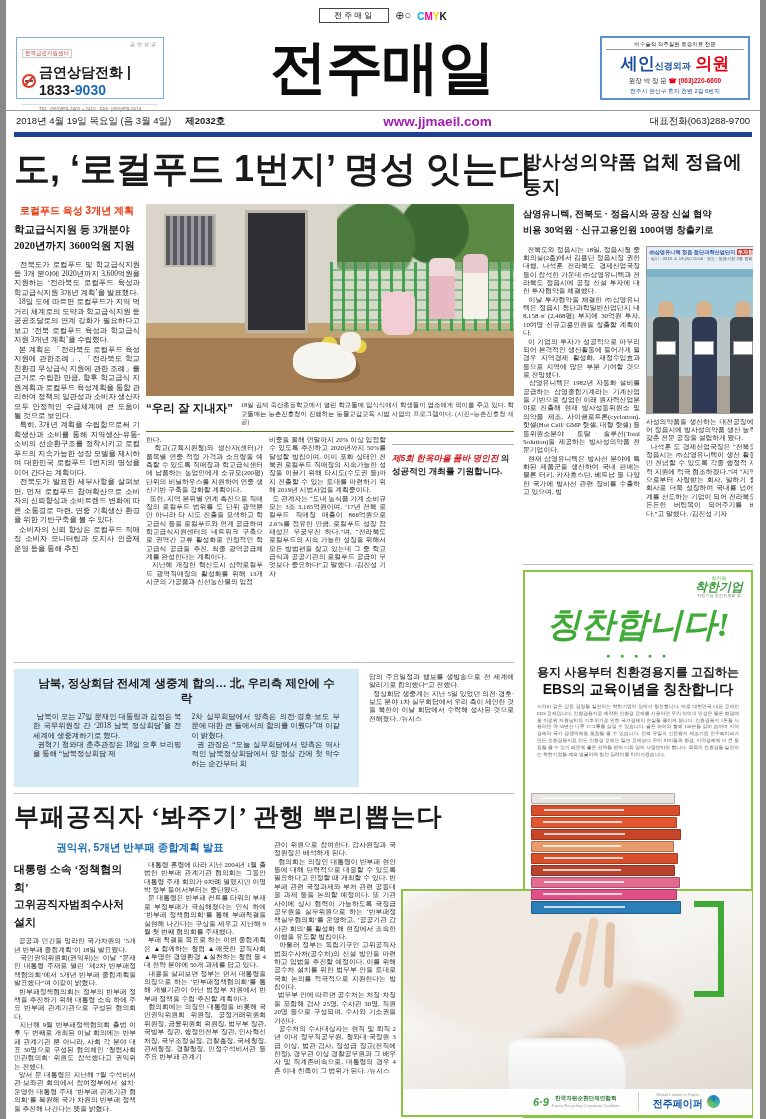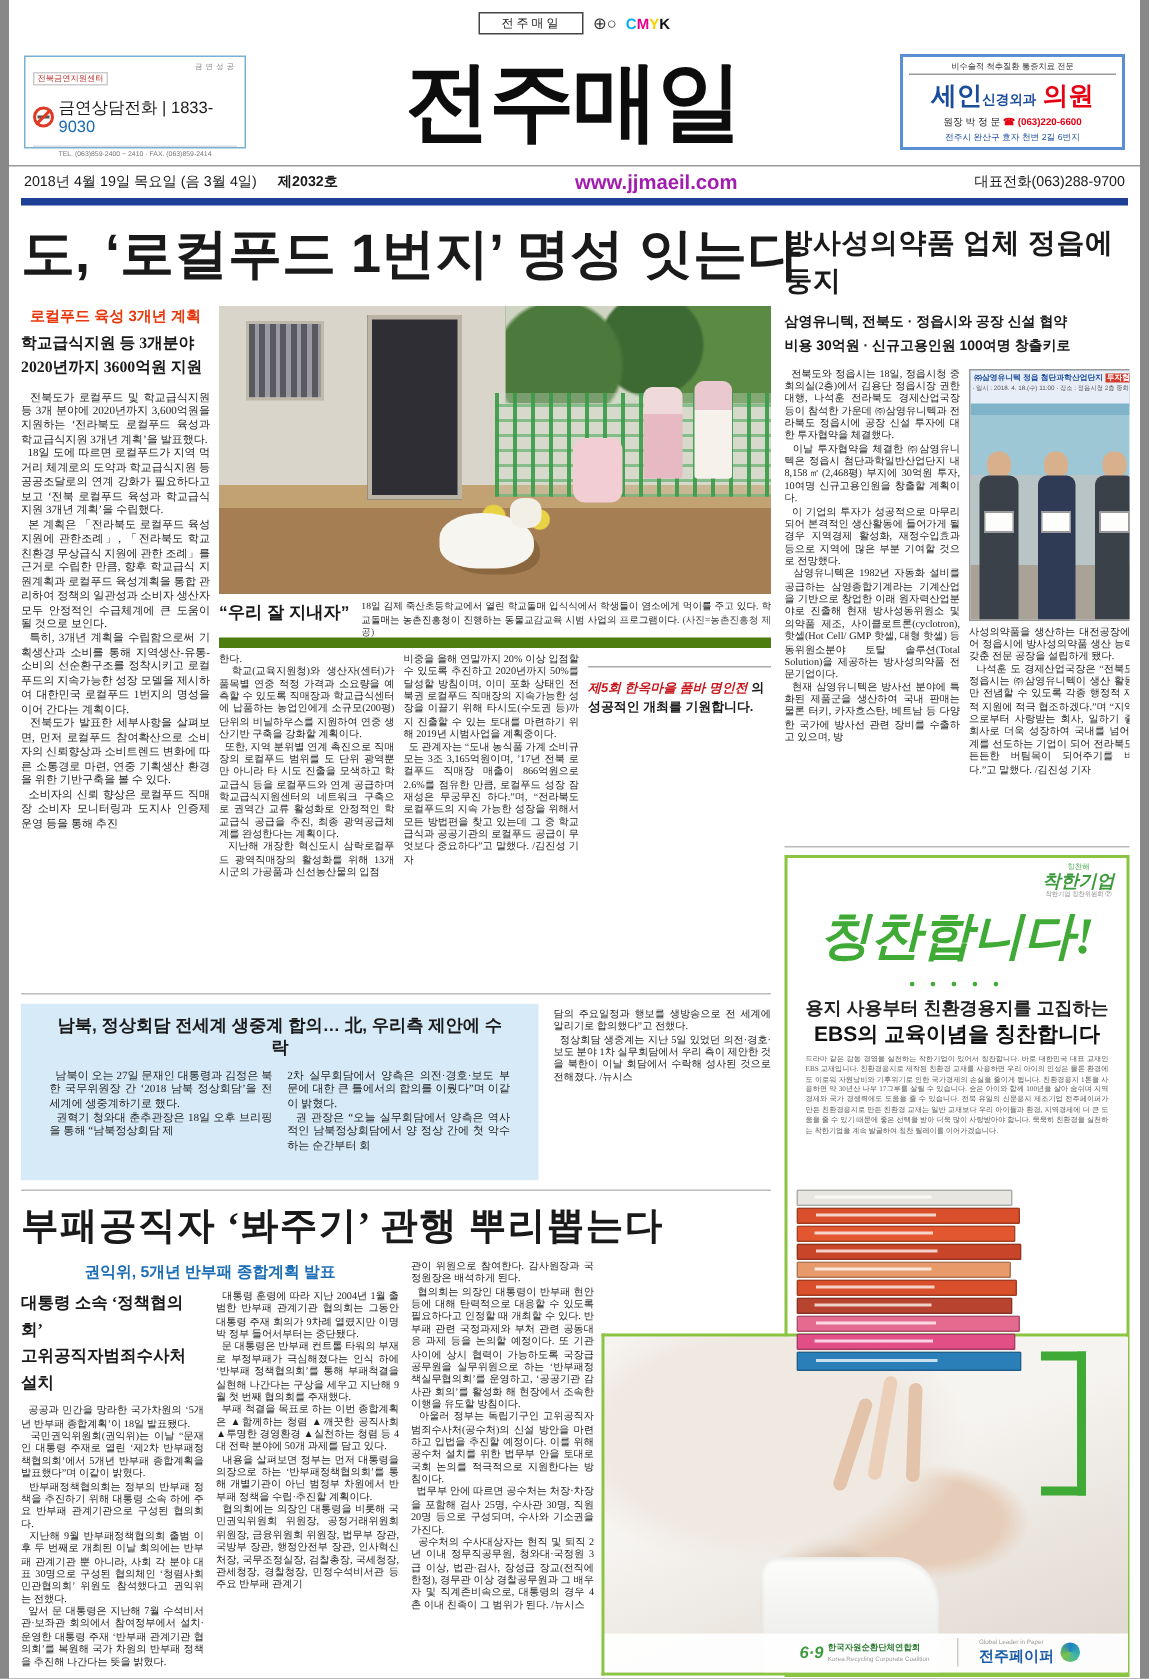--- a/index.html
+++ b/index.html
@@ -17,21 +17,21 @@
   .cmyk .c{color:#00aeef}.cmyk .m{color:#ec008c}.cmyk .y{color:#f5d000}.cmyk .k{color:#111}
   
   .masthead { height:84px; display:flex; align-items:center; justify-content:space-between; padding:0 10px; }
   .ad-quit { width:148px; height:62px; border:1px solid #7bafd4; padding:3px 5px; font-family:"Liberation Sans",sans-serif; }
   .ad-quit .org { font-size:5.5px; color:#b33; border:1px solid #ccc; display:inline-block; padding:0 2px; }
   .ad-quit .note { float:right; font-size:5px; color:#888; letter-spacing:2px; }
   .ad-quit .main { display:flex; align-items:center; gap:3px; margin-top:5px; }
   .nosmoke { width:14px; height:14px; border:2px solid #e03a24; border-radius:50%; position:relative; flex:0 0 auto; }
   .nosmoke:before { content:""; position:absolute; left:1px; top:4px; width:8px; height:2px; background:#555; }
   .nosmoke:after { content:""; position:absolute; left:-2px; top:4px; width:14px; height:2px; background:#e03a24; transform:rotate(-45deg); }
-  .ad-quit .label { font-size:11px; font-weight:normal; }
+  .ad-quit .label { font-size:14px; font-weight:bold; }
   .ad-quit .num { color:#1b6bb5; }
   .ad-quit .contact { font-size:4.6px; color:#777; margin-top:6px; border-top:1px solid #ddd; padding-top:2px; text-align:center; }
   .logo { font-family:"Liberation Sans",sans-serif; font-weight:900; font-size:57px; letter-spacing:-1px; color:#0d0d0d; transform:scaleY(1.02); }
   .ad-sein { width:150px; height:64px; border:2px solid #5b8fd4; padding:3px 4px; text-align:center; font-family:"Liberation Sans",sans-serif; }
   .ad-sein .top { font-size:5.5px; color:#333; border-bottom:1px solid #999; padding-bottom:1px; }
   .ad-sein .name { margin-top:2px; font-weight:900; }
   .ad-sein .nb { color:#1b4c9b; font-size:17px; }
   .ad-sein .nd { color:#1b4c9b; font-size:9px; }
   .ad-sein .nr { color:#e60012; font-size:17px; }
   .ad-sein .dir { font-size:6.5px; margin-top:2px; color:#222; }
@@ -61,21 +61,21 @@
   .lp-door { position:absolute; left:27%; top:3%; width:17%; height:64%; background:#2f2e35; border:3px solid #b9b4a6; }
   .lp-trees { position:absolute; right:0; top:0; width:48%; height:34%; background:radial-gradient(circle at 20% 60%, #4c7a3c 0 28%, transparent 30%), radial-gradient(circle at 55% 40%, #3d6a32 0 32%, transparent 34%), radial-gradient(circle at 85% 55%, #5b8a45 0 30%, transparent 32%), #cfd5c2; }
   .lp-fence { position:absolute; right:0; top:30%; width:50%; height:36%; background:repeating-linear-gradient(90deg, rgba(63,158,77,.95) 0 3px, rgba(210,225,205,.35) 3px 12px), repeating-linear-gradient(0deg, rgba(63,158,77,.8) 0 2px, transparent 2px 10px); }
   .lp-kid { position:absolute; border-radius:6px 6px 2px 2px; }
   .k1 { right:7%; top:26%; width:7%; height:34%; background:linear-gradient(#e9c9cf 0 30%, #f6f1ea 30%); }
   .k2 { right:16%; top:28%; width:7%; height:32%; background:linear-gradient(#f0d9da 0 30%, #e7b9c3 30%); }
   .k3 { right:27%; top:46%; width:9%; height:22%; background:#f3cdd4; border-radius:8px; }
   .lp-goat { position:absolute; left:40%; bottom:9%; width:17%; height:19%; background:#f7f5ef; border-radius:45% 55% 40% 40%; box-shadow:6px 6px 0 -2px rgba(90,60,30,.35); }
   .lp-goat:before { content:""; position:absolute; right:-9%; top:-28%; width:34%; height:55%; background:#f2efe7; border-radius:40%; }
   .lp-flowers { position:absolute; left:47%; bottom:22%; width:14%; height:10%; background:radial-gradient(circle at 20% 50%, #e8d344 0 18%, transparent 20%), radial-gradient(circle at 55% 35%, #dfcb3a 0 16%, transparent 18%), radial-gradient(circle at 80% 60%, #e8d344 0 15%, transparent 17%); }
-  .cap-row { display:flex; gap:8px; align-items:flex-start; padding:5px 0 4px 0; border-bottom:7px solid #4d7c0f; margin-bottom:4px; height:36px; }
+  .cap-row { display:flex; gap:8px; align-items:flex-start; padding:5px 0 4px 0; border-bottom:1px solid #4d7c0f; margin-bottom:4px; height:36px; }
   .cap-quote { font-family:"Liberation Sans",sans-serif; font-weight:bold; font-size:11.5px; white-space:nowrap; }
   .cap-text { font-size:6.4px; line-height:1.35; color:#222; text-align:justify; }
   .cap-credit { color:#444; }
   .lead-cols { display:flex; gap:6px; }
   .lead-c2,.lead-c3 { width:117px; flex:0 0 auto; }
   .lead-c4 { flex:1; }
   
   .index-box { border:1.5px solid #2e74b5; height:96px; position:relative; background:#fff; }
   .index-head { background:#1f6cb5; color:#fff; font-family:"Liberation Sans",sans-serif; font-weight:bold; font-size:8.5px; padding:3px 6px 3px 16px; }
   .index-tri { position:absolute; left:0; top:0; width:0; height:0; border-top:9px solid #d53a2a; border-right:9px solid transparent; }
@@ -126,21 +126,21 @@
   .brand .s { display:block; font-size:5px; color:#4caf50; }
   .brand .b { display:block; font-family:"Liberation Serif",serif; font-style:italic; font-weight:bold; font-size:12px; color:#3d9b3d; }
   .brand .t { display:block; font-size:4.2px; color:#888; }
   .ad-title { text-align:center; font-family:"Liberation Serif",serif; font-style:italic; font-weight:bold; font-size:34px; color:#3faa35; height:46px; line-height:1.1; }
   .ad-dots { text-align:center; color:#3faa35; font-size:7px; letter-spacing:4px; height:10px; }
   .ad-sub1 { text-align:center; font-family:"Liberation Sans",sans-serif; font-weight:bold; font-size:12px; color:#222; margin-top:2px; }
   .ad-sub2 { text-align:center; font-family:"Liberation Sans",sans-serif; font-weight:900; font-size:14px; color:#111; margin-bottom:5px; }
   .ad-fine { font-size:4.8px; line-height:1.45; color:#555; text-align:justify; padding:0 12px; height:64px; overflow:hidden; }
   .ad-media { position:absolute; left:0; right:0; bottom:0; height:330px; }
   .hands-photo { position:absolute; left:-124px; right:-1px; bottom:-1px; height:228px; border:2.5px solid #8bc441; border-right:none; overflow:hidden;
-    background:radial-gradient(ellipse at 30% 30%, #efe9e2 0 30%, transparent 40%), radial-gradient(ellipse at 62% 55%, #e6cdb9 0 16%, transparent 22%), radial-gradient(ellipse at 45% 80%, #d9c2ae 0 14%, transparent 20%), linear-gradient(160deg,#f6f4f1 0 40%, #e9e4dd 70%, #ded7ce); }
+    background:radial-gradient(ellipse at 30% 30%, #efe9e2 0 30%, transparent 40%), radial-gradient(ellipse at 62% 55%, #e6cdb9 0 16%, transparent 22%), radial-gradient(ellipse at 45% 80%, #d9c2ae 0 14%, transparent 20%), linear-gradient(160deg,#f6f4f1 0 40%, #e9e4dd 70%, #ded7ce);text-align:center; }
   .finger { position:absolute; background:#e3c3aa; border-radius:12px; }
   .f1 { left:46%; top:18%; width:9px; height:64px; transform:rotate(18deg); }
   .f2 { left:52%; top:12%; width:9px; height:70px; transform:rotate(10deg); background:#eccfb8; }
   .f3 { left:58%; top:14%; width:9px; height:66px; transform:rotate(2deg); }
   .cuff { position:absolute; left:30%; bottom:0; width:34%; height:34%; background:linear-gradient(#fdfdfc,#e8e8e6); border-radius:10px 30px 0 0; box-shadow:inset 0 2px 3px rgba(0,0,0,.08); }
   .bracket { position:absolute; border:0 solid #3faa35; }
   .bk2 { right:28px; top:10px; width:30px; height:96px; border-right-width:6px; border-top-width:6px; border-bottom-width:6px; }
   .ad-footer { position:absolute; left:0; right:0; bottom:0; height:26px; background:rgba(255,255,255,.92); display:flex; align-items:center; gap:18px; padding-left:130px; font-family:"Liberation Sans",sans-serif; }
   .forg { display:flex; align-items:center; gap:3px; }
   .forg .badge { color:#3d9b3d; font-weight:900; font-size:11px; font-style:italic; }

